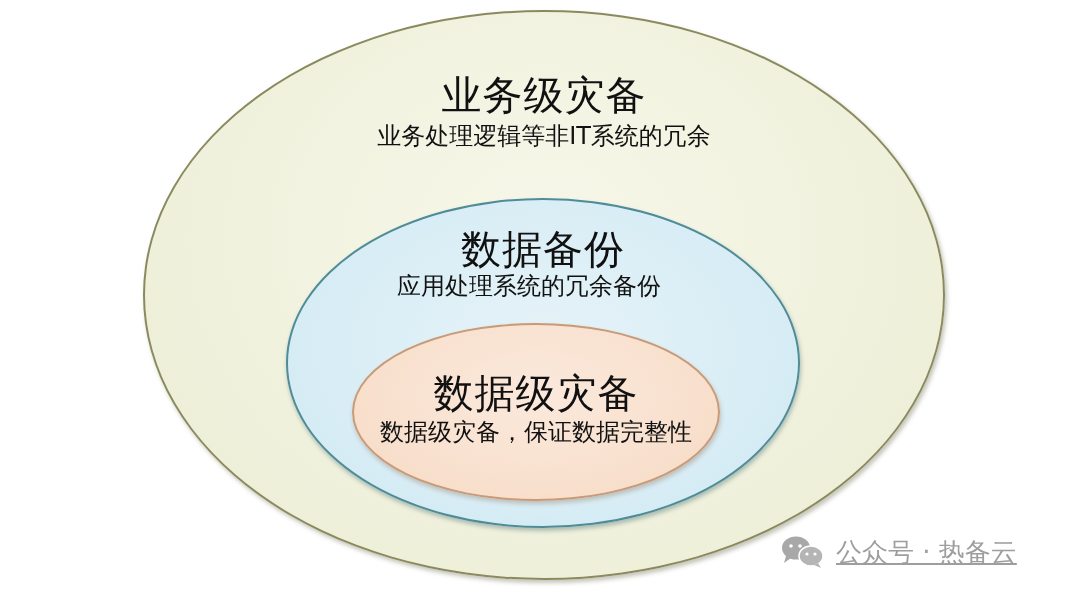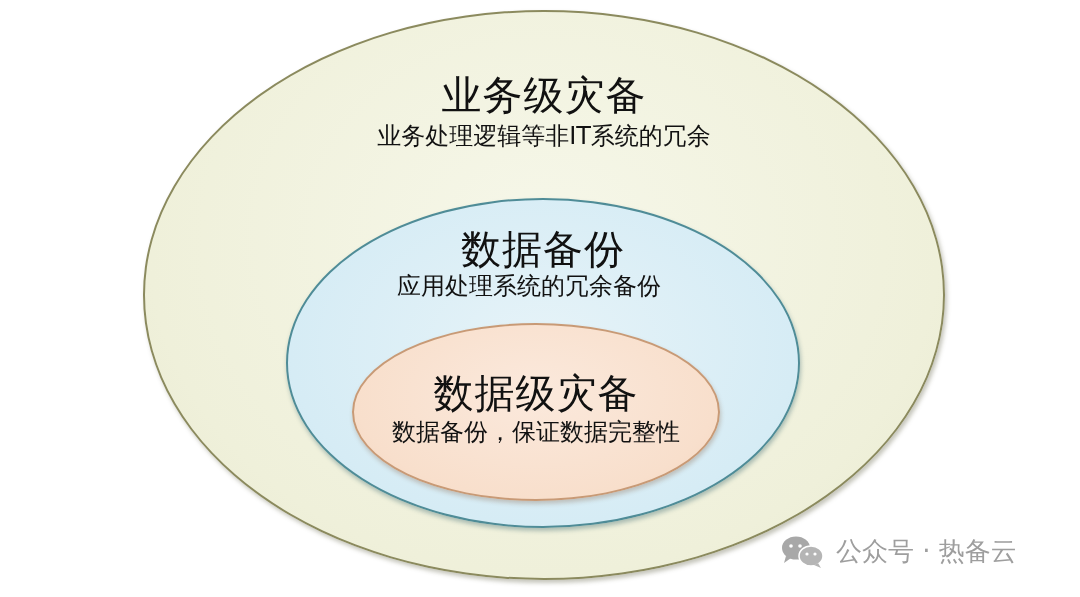--- a/index.html
+++ b/index.html
@@ -30,39 +30,39 @@
     .title { font-size: 40px; letter-spacing: 1px; text-align: center; }
     .sub { font-size: 24px; }
     #t1 { top: 68px; left: 143px; width: 802px; }
     #s1 { top: 120px; left: 143px; width: 802px; }
     #t2 { top: 222px; left: 286px; width: 514px; }
     #s2 { top: 270px; left: 272px; width: 514px; }
     #t3 { top: 366px; left: 352px; width: 368px; }
     #s3 { top: 416px; left: 352px; width: 368px; }
     .watermark {
       position: absolute; left: 780px; top: 535px; height: 34px;
-      display: flex; align-items: flex-end; gap: 10px; color: #9e9e9e; font-size: 26px;
+      display: flex; align-items: flex-start; gap: 10px; color: #9e9e9e; font-size: 26px; text-decoration: underline;
     }
     .wm-icon { width: 46px; height: 34px; position: relative; }
   </style>
 </head>
 <body>
 
 <div id="outer" class="ellipse"></div>
 <div id="middle" class="ellipse"></div>
 <div id="inner" class="ellipse"></div>
 
 <div id="t1" class="title">业务级灾备</div>
 <div id="s1" class="sub">业务处理逻辑等非IT系统的冗余</div>
 
 <div id="t2" class="title">数据备份</div>
 <div id="s2" class="sub">应用处理系统的冗余备份</div>
 
 <div id="t3" class="title">数据级灾备</div>
-<div id="s3" class="sub">数据备份，保证数据完整性</div>
+<div id="s3" class="sub">数据级灾备，保证数据完整性</div>
 
 <div class="watermark">
   <span class="wm-icon">
     <svg width="46" height="34" viewBox="0 0 46 34">
       <ellipse cx="16" cy="13" rx="14" ry="11.5" fill="#a8a8a8"></ellipse>
       <path d="M6 21 L4 28 L11 23 Z" fill="#a8a8a8"></path>
       <circle cx="11" cy="11" r="1.8" fill="#fff"></circle>
       <circle cx="20" cy="11" r="1.8" fill="#fff"></circle>
       <ellipse cx="31" cy="21" rx="12" ry="10" fill="#b5b5b5" stroke="#fff" stroke-width="1.5"></ellipse>
       <path d="M38 28 L41 33 L34 30 Z" fill="#b5b5b5"></path>

